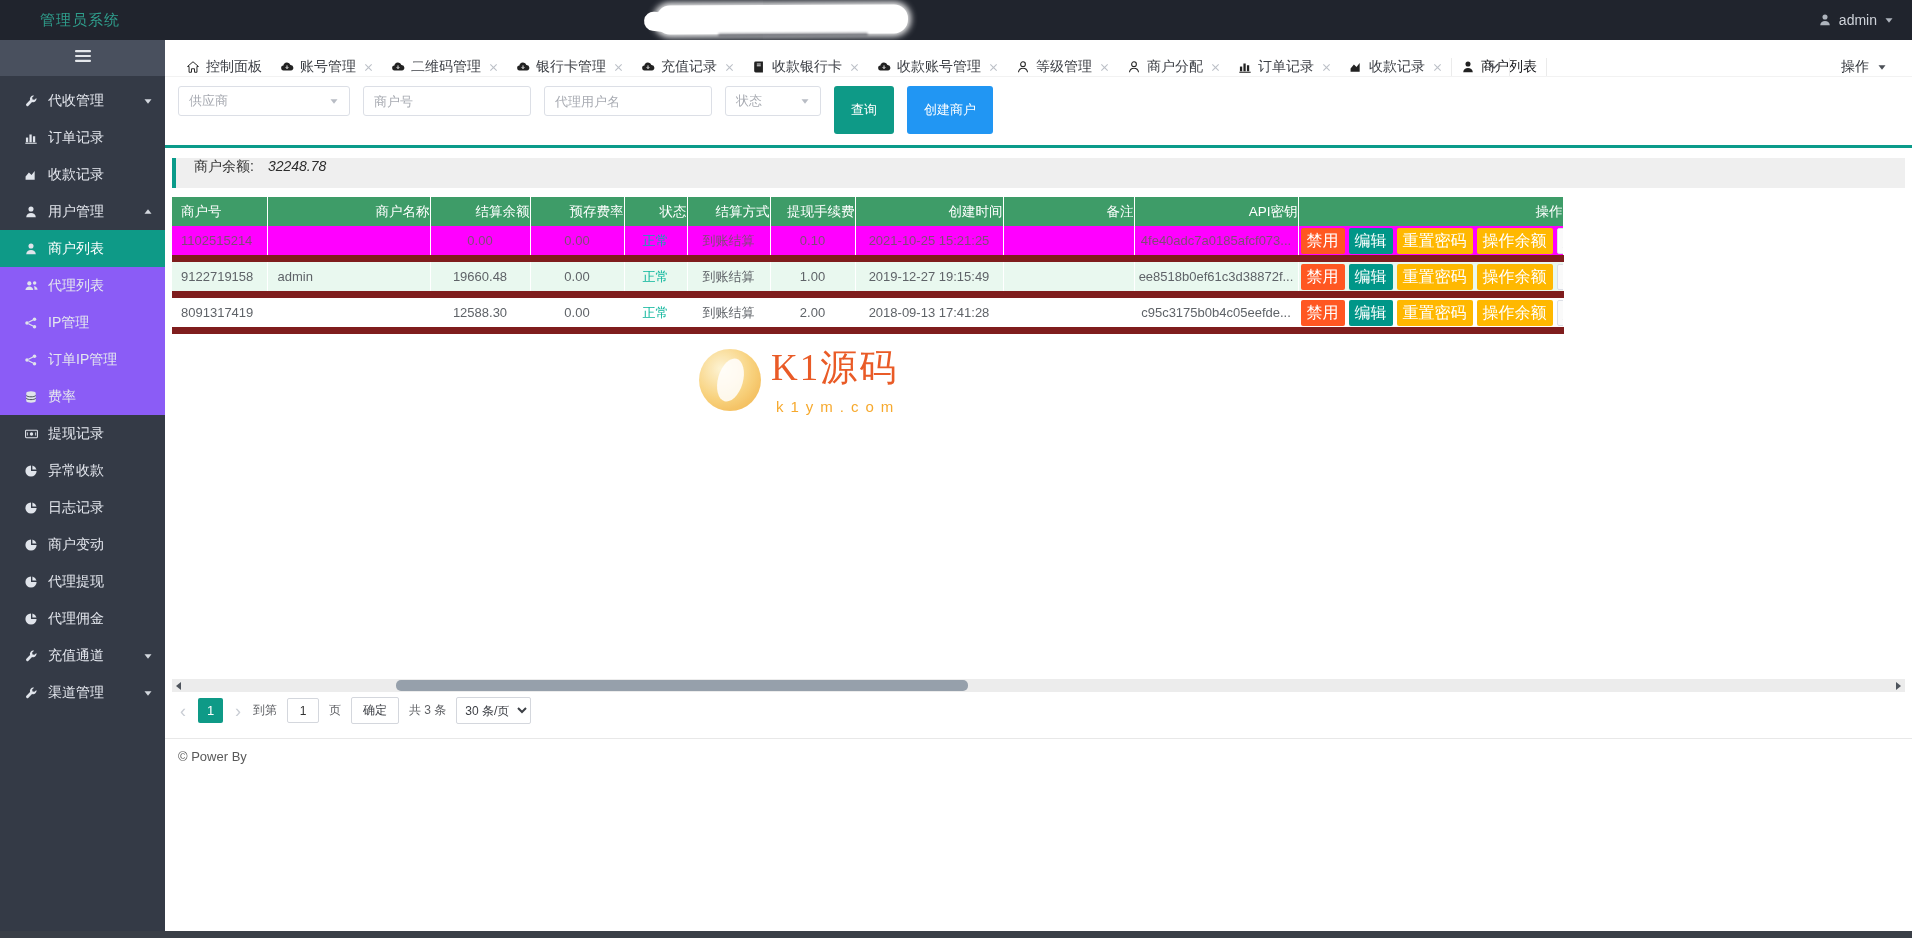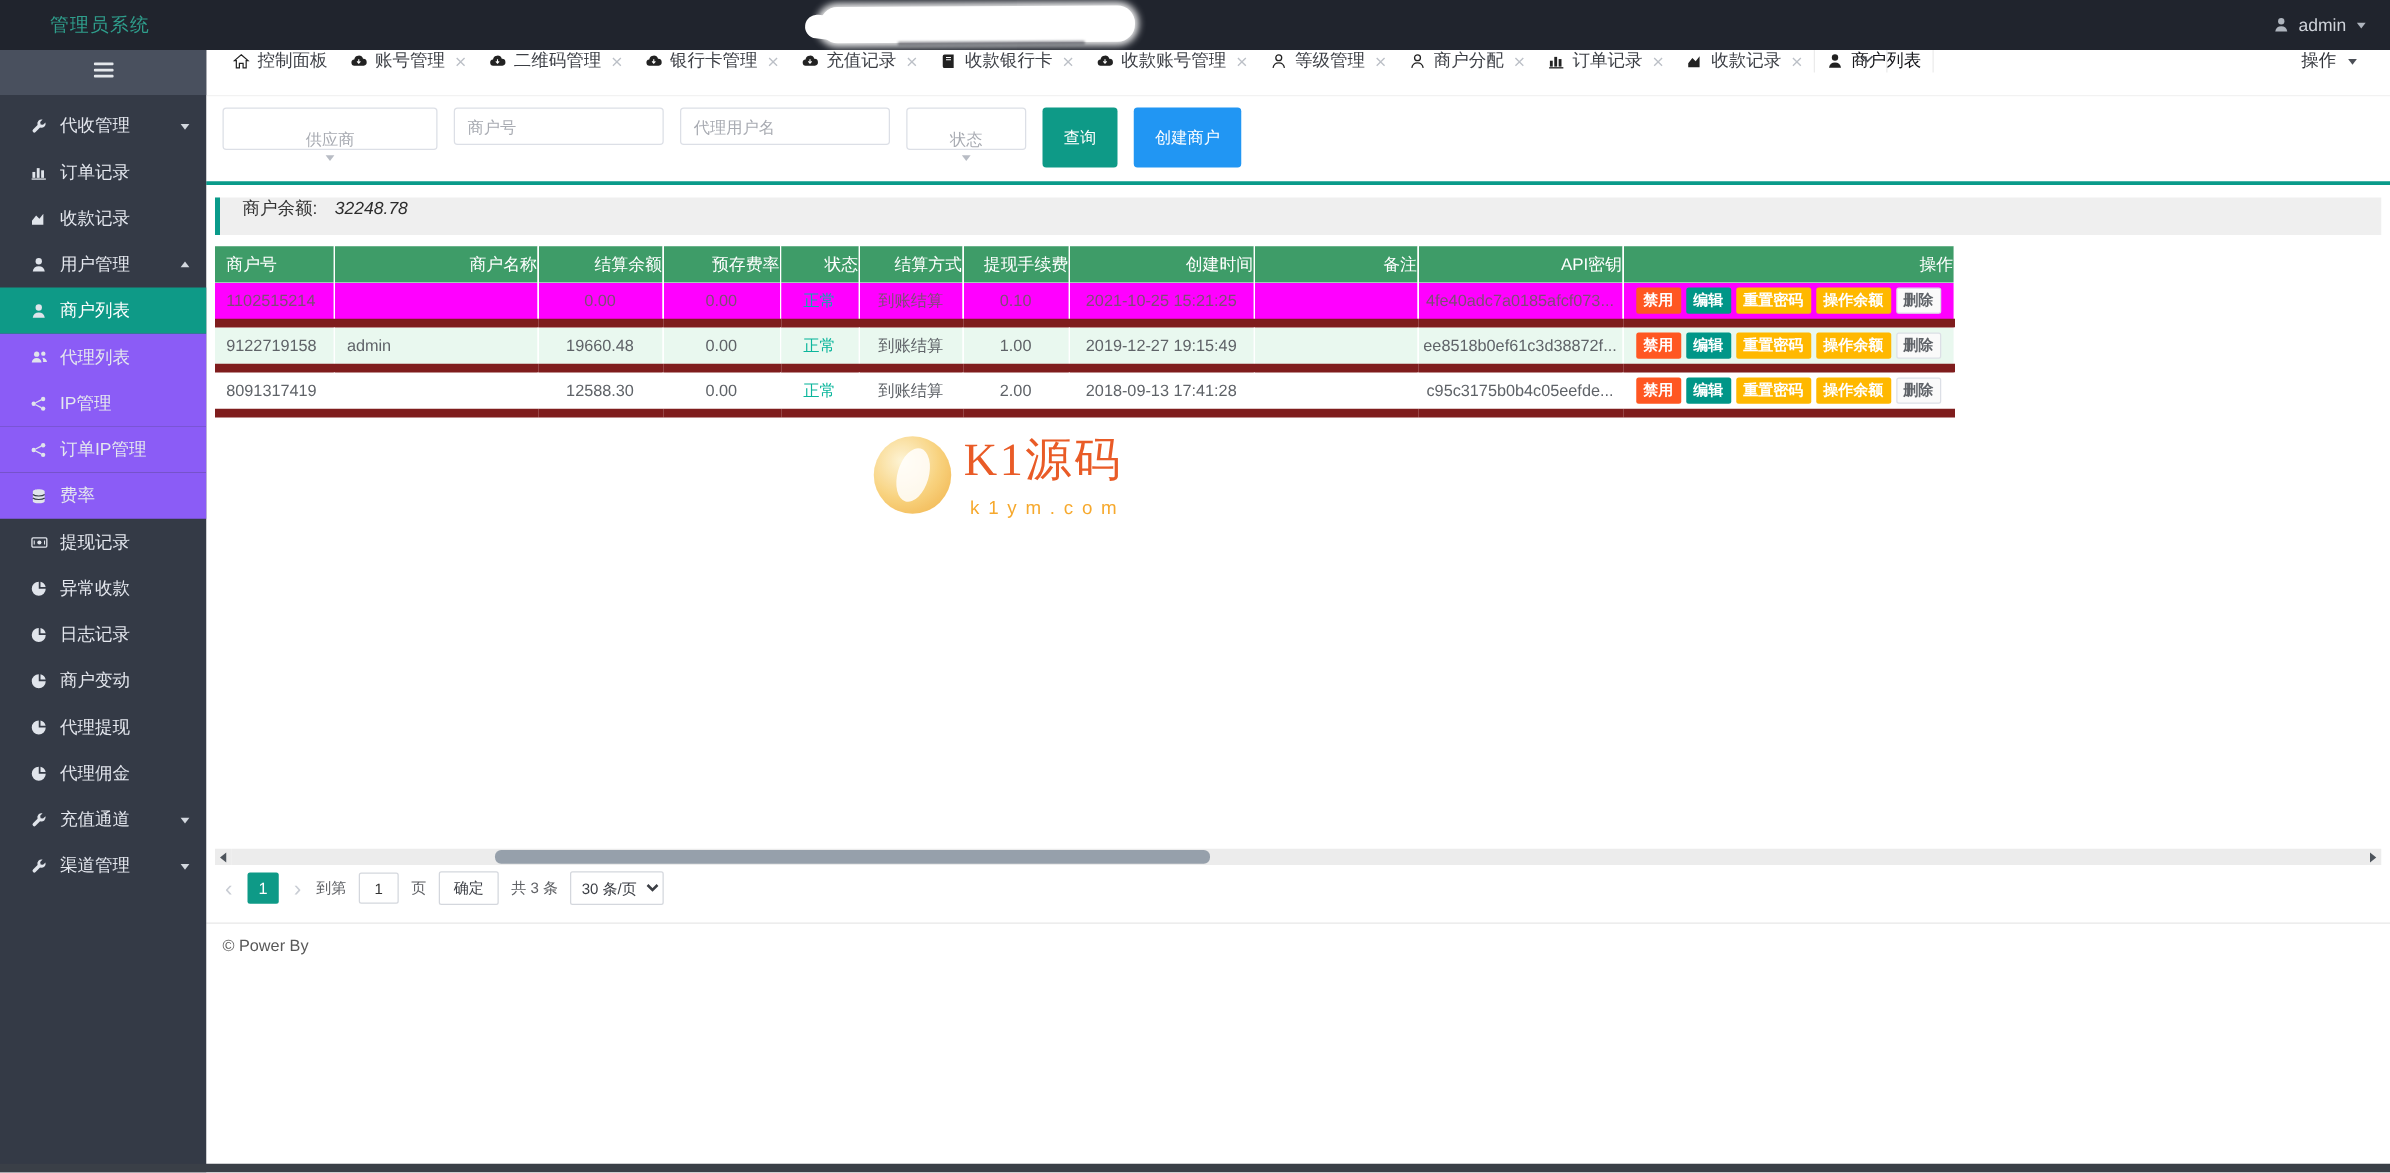--- a/index.html
+++ b/index.html
@@ -29,38 +29,38 @@
   .menu-item{height:37px;display:flex;align-items:center;gap:9px;padding:0 12px 0 23px;
              color:#e4e7ee;font-size:14px;cursor:pointer;position:relative;white-space:nowrap;}
   .menu-item .mi-icon{width:16px;display:flex;justify-content:center;color:#e0e4eb;flex:none;}
   .menu-item.submenu{background:#8b5cf6;}
   .menu-item.active{background:#0e9a87;color:#fff;}
   .menu-item .mi-arrow{position:absolute;right:12px;display:flex;color:#d3d8df;}
 
   
   .main{position:absolute;left:165px;top:40px;right:0;bottom:0;background:#fff;}
 
-  .tabbar{height:36px;display:flex;align-items:flex-start;border-bottom:1px solid #f2f2f2;background:#fff;}
+  .tabbar{height:36px;display:flex;align-items:flex-end;border-bottom:1px solid #f2f2f2;background:#fff;}
   .tabs{display:flex;align-items:stretch;justify-content:space-between;flex:0 0 auto;width:1302px;padding-left:12px;}
   .tab{display:flex;align-items:center;gap:6px;padding:0 9px;font-size:14px;color:#3c3f45;
        cursor:pointer;white-space:nowrap;}
   .tab .t-icon{display:flex;color:#222;}
   .tab .t-close{display:flex;color:#bcc0c7;margin-left:2px;}
   .tab.active{background:#fff;border-left:1px solid #ebebeb;border-right:1px solid #ebebeb;color:#141519;}
   .tab-chevron{width:30px;display:flex;align-items:center;justify-content:center;
                border-right:1px solid #ebebeb;color:#4b4f56;cursor:pointer;}
   .tab-more{margin-left:auto;display:flex;align-items:center;gap:8px;padding:0 25px;font-size:14px;
             color:#2f3238;cursor:pointer;}
   .tab-more .ic{display:flex;color:#4b4f56;}
 
   .filterbar{height:59px;box-sizing:border-box;display:flex;align-items:flex-start;gap:13px;
              padding:9px 0 0 13px;}
   .sel{width:172px;height:30px;box-sizing:border-box;border:1px solid #dcdfe6;border-radius:3px;
        background:#fff;display:flex;align-items:center;justify-content:space-between;
-       padding:16px 10px;color:#a8abb2;font-size:13px;cursor:pointer;flex-direction:column;}
+       padding:0 10px;color:#a8abb2;font-size:13px;cursor:pointer;}
   .sel.sm{width:96px;}
   .sel .ic{display:flex;color:#b8bcc4;}
   .txt{width:168px;height:30px;box-sizing:border-box;border:1px solid #dcdfe6;border-radius:3px;
        padding:0 10px;font-size:13px;color:#333;font-family:inherit;outline:none;}
   .txt::placeholder{color:#a8abb2;}
   .btn{height:48px;border:none;border-radius:3px;color:#fff;font-size:13px;padding:0 17px;
        cursor:pointer;font-family:inherit;}
   .btn-search{background:#0e9a87;}
   .btn-create{background:#2196f3;}
 
@@ -77,22 +77,22 @@
   .grid th.h-id{text-align:left;padding-left:9px;}
   .grid td{height:29px;font-size:13px;color:#5f6368;text-align:center;padding:0;
            border-right:1px solid rgba(255,255,255,.95);border-bottom:7px solid #7f1d1d;
            overflow:hidden;white-space:nowrap;}
   .grid td.cell-id{text-align:left;padding-left:9px;}
   .grid td.cell-name{text-align:left;padding-left:10px;}
   tr.magenta td{background:#ff00ff;color:#7c4d74;}
   tr.mint td{background:#e9f8ef;}
   .status{color:#0cb69c;}
   tr.magenta .status{color:#11a7ae;}
-  .rbtn{display:inline-block;border:none;border-radius:2px;color:#fff;font-size:12px;
-        padding:3px 6px;margin:0 2px;cursor:pointer;font-family:inherit;line-height:1.25;font-weight:bold;}
+  .rbtn{display:inline-block;border:none;border-radius:2px;color:#fff;font-size:16px;
+        padding:3px 6px;margin:0 2px;cursor:pointer;font-family:inherit;line-height:1.25;}
   .rb-danger{background:#ff5722;}
   .rb-teal{background:#009688;}
   .rb-amber{background:#ffb800;}
   .rb-plain{background:#fafafa;color:#5f6368;border:1px solid #dcdfe6;padding:2px 5px;}
 
   
   .watermark{position:absolute;left:534px;top:303px;display:flex;align-items:flex-start;gap:10px;
              opacity:.92;pointer-events:none;}
   .wm-coin{width:62px;height:62px;border-radius:50%;margin-top:6px;position:relative;
            background:radial-gradient(circle at 36% 32%, #fdf3d2, #f8cf74 52%, #f0a937);}

